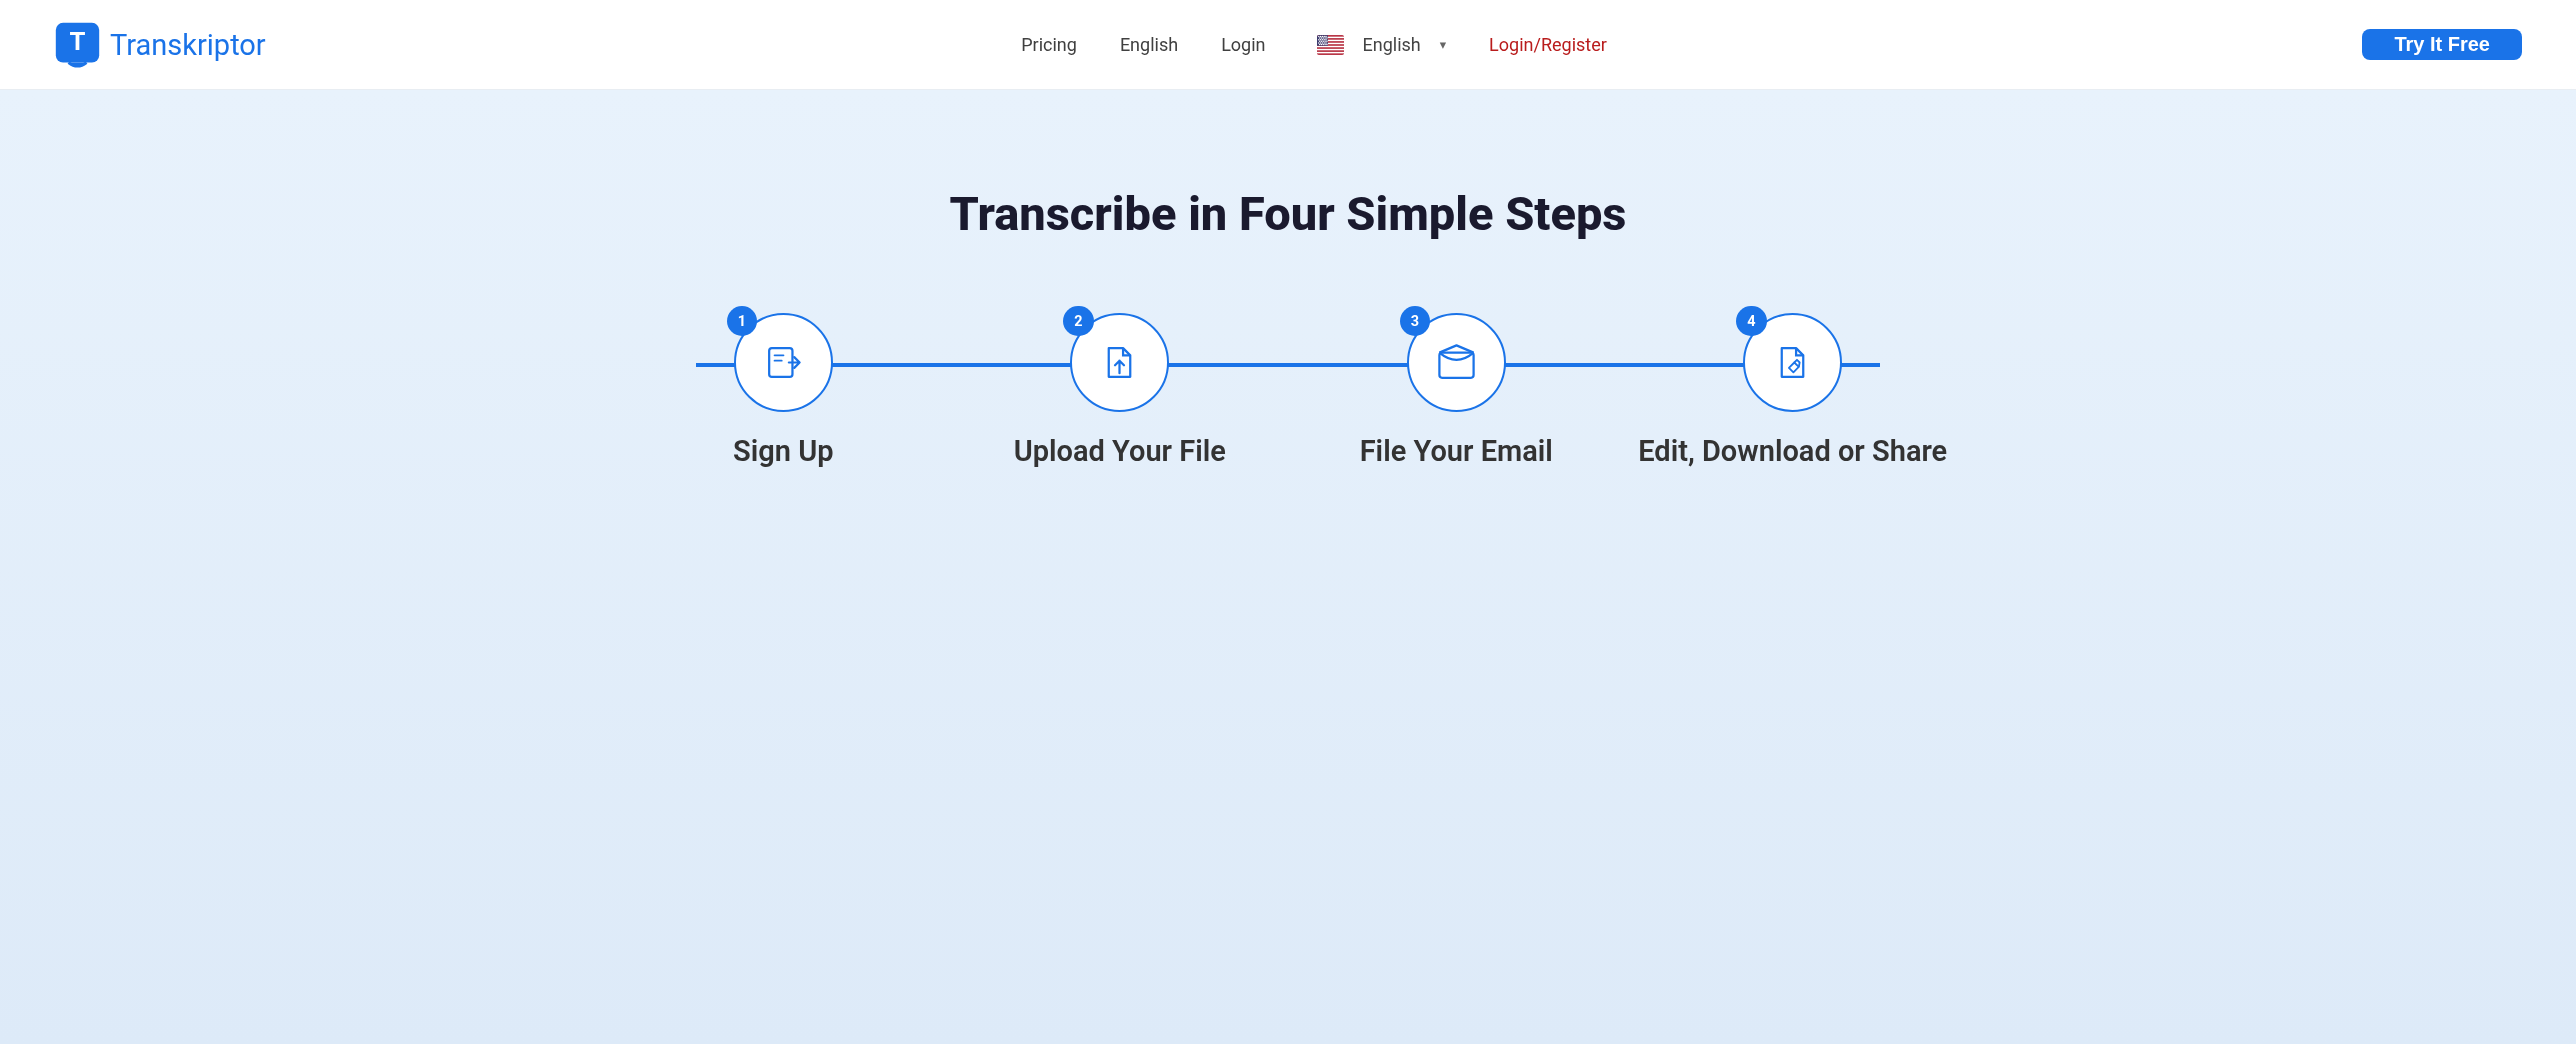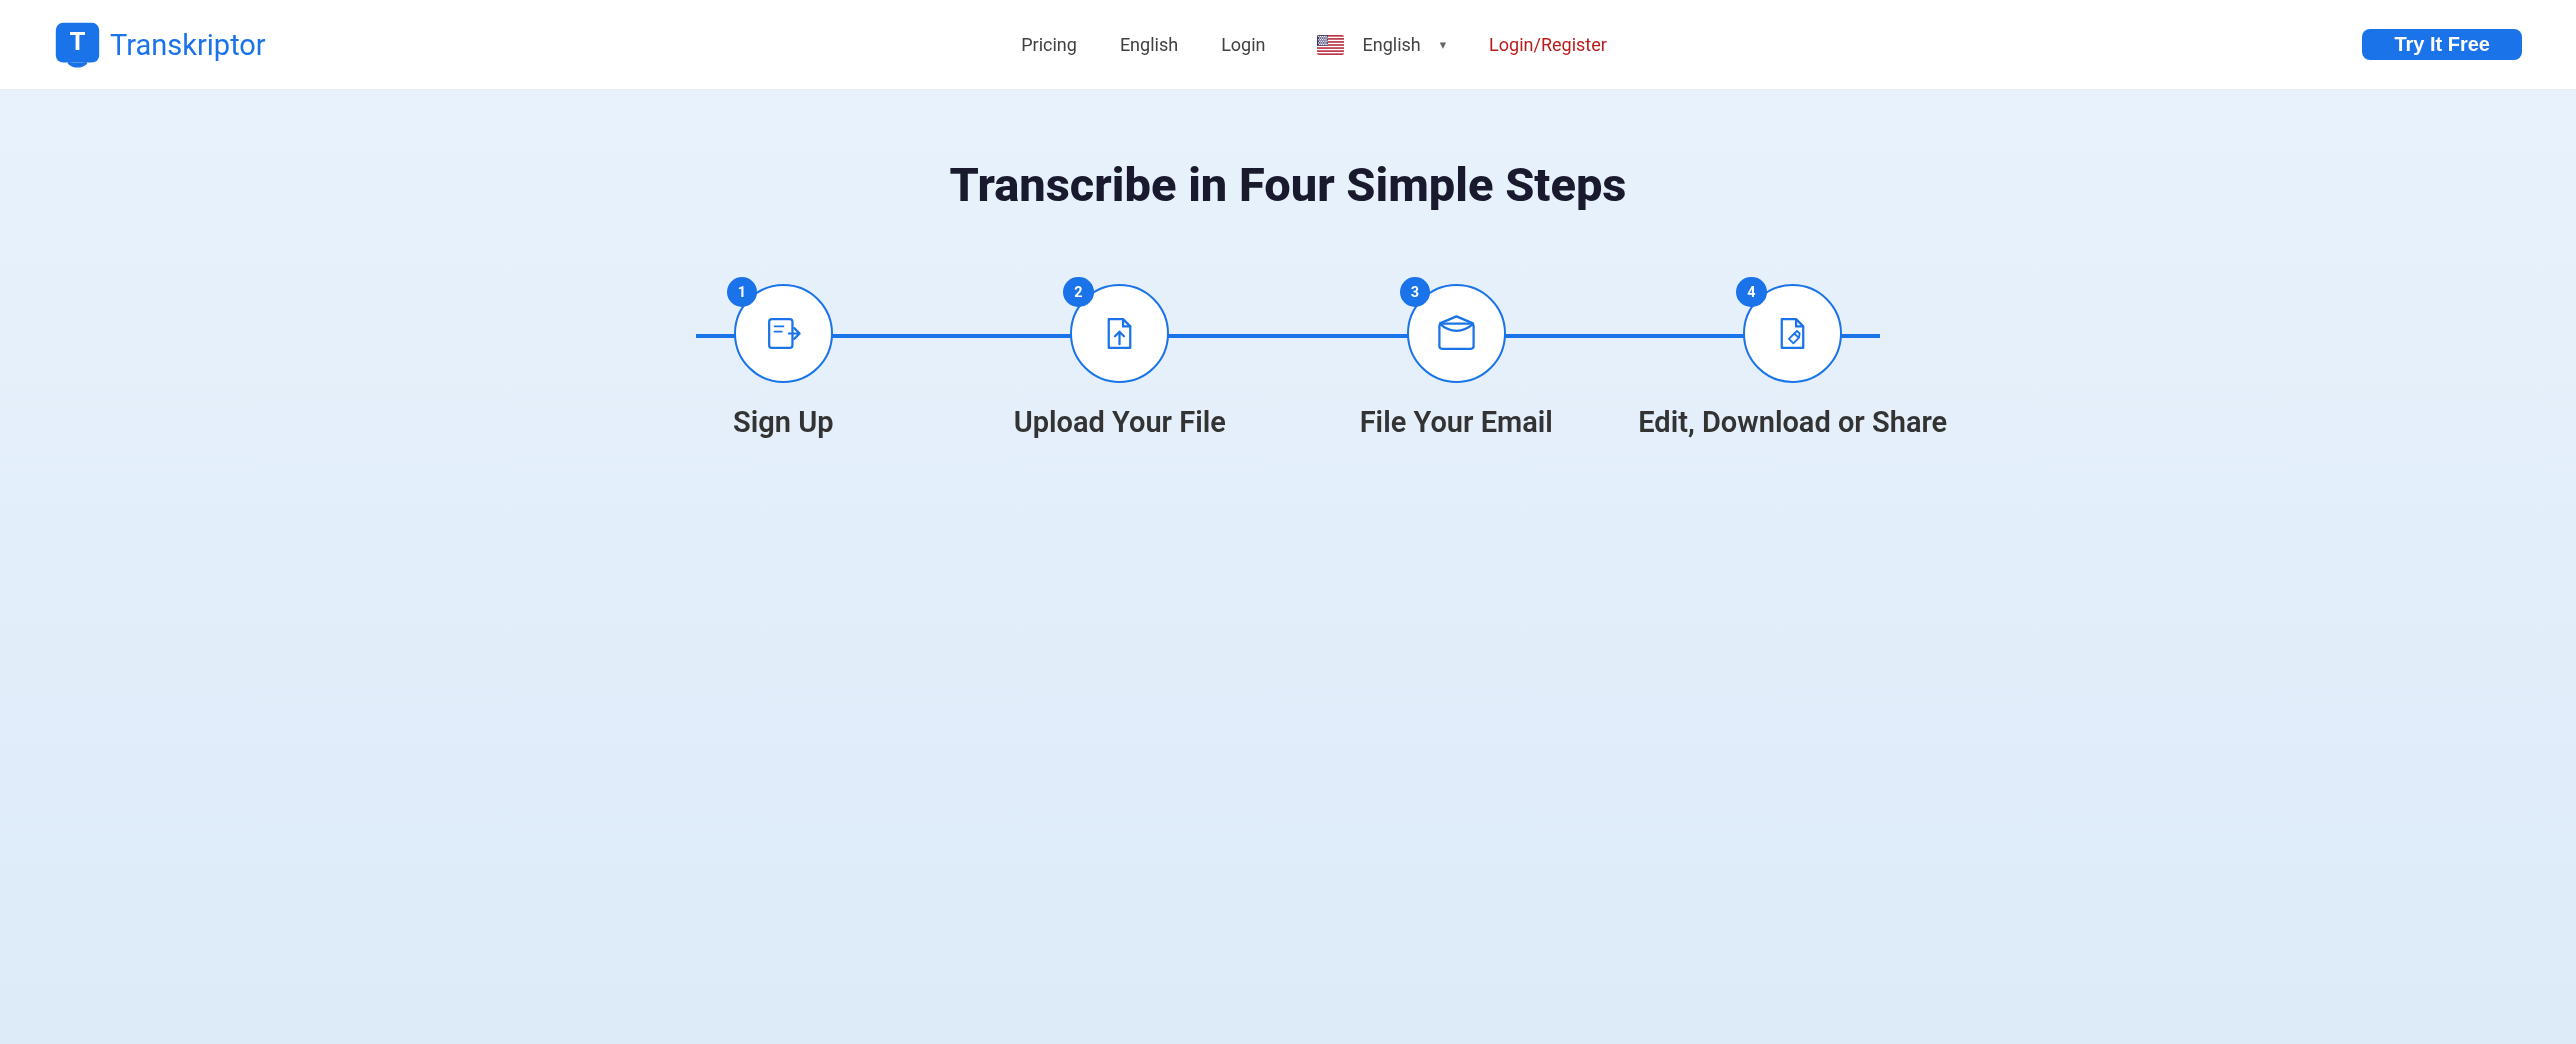--- a/index.html
+++ b/index.html
@@ -104,21 +104,21 @@
       white-space: nowrap;
     }
 
     
     main {
       background: linear-gradient(180deg, #e8f2fc 0%, #ddeaf8 100%);
       min-height: calc(100vh - 90px);
       display: flex;
       flex-direction: column;
       align-items: center;
-      padding: 67px 54px 90px;
+      padding: 96px 54px 90px;
     }
 
     .page-title {
       font-size: 47px;
       font-weight: 800;
       color: #1a1a2e;
       text-align: center;
       margin-bottom: 72px;
     }
 

